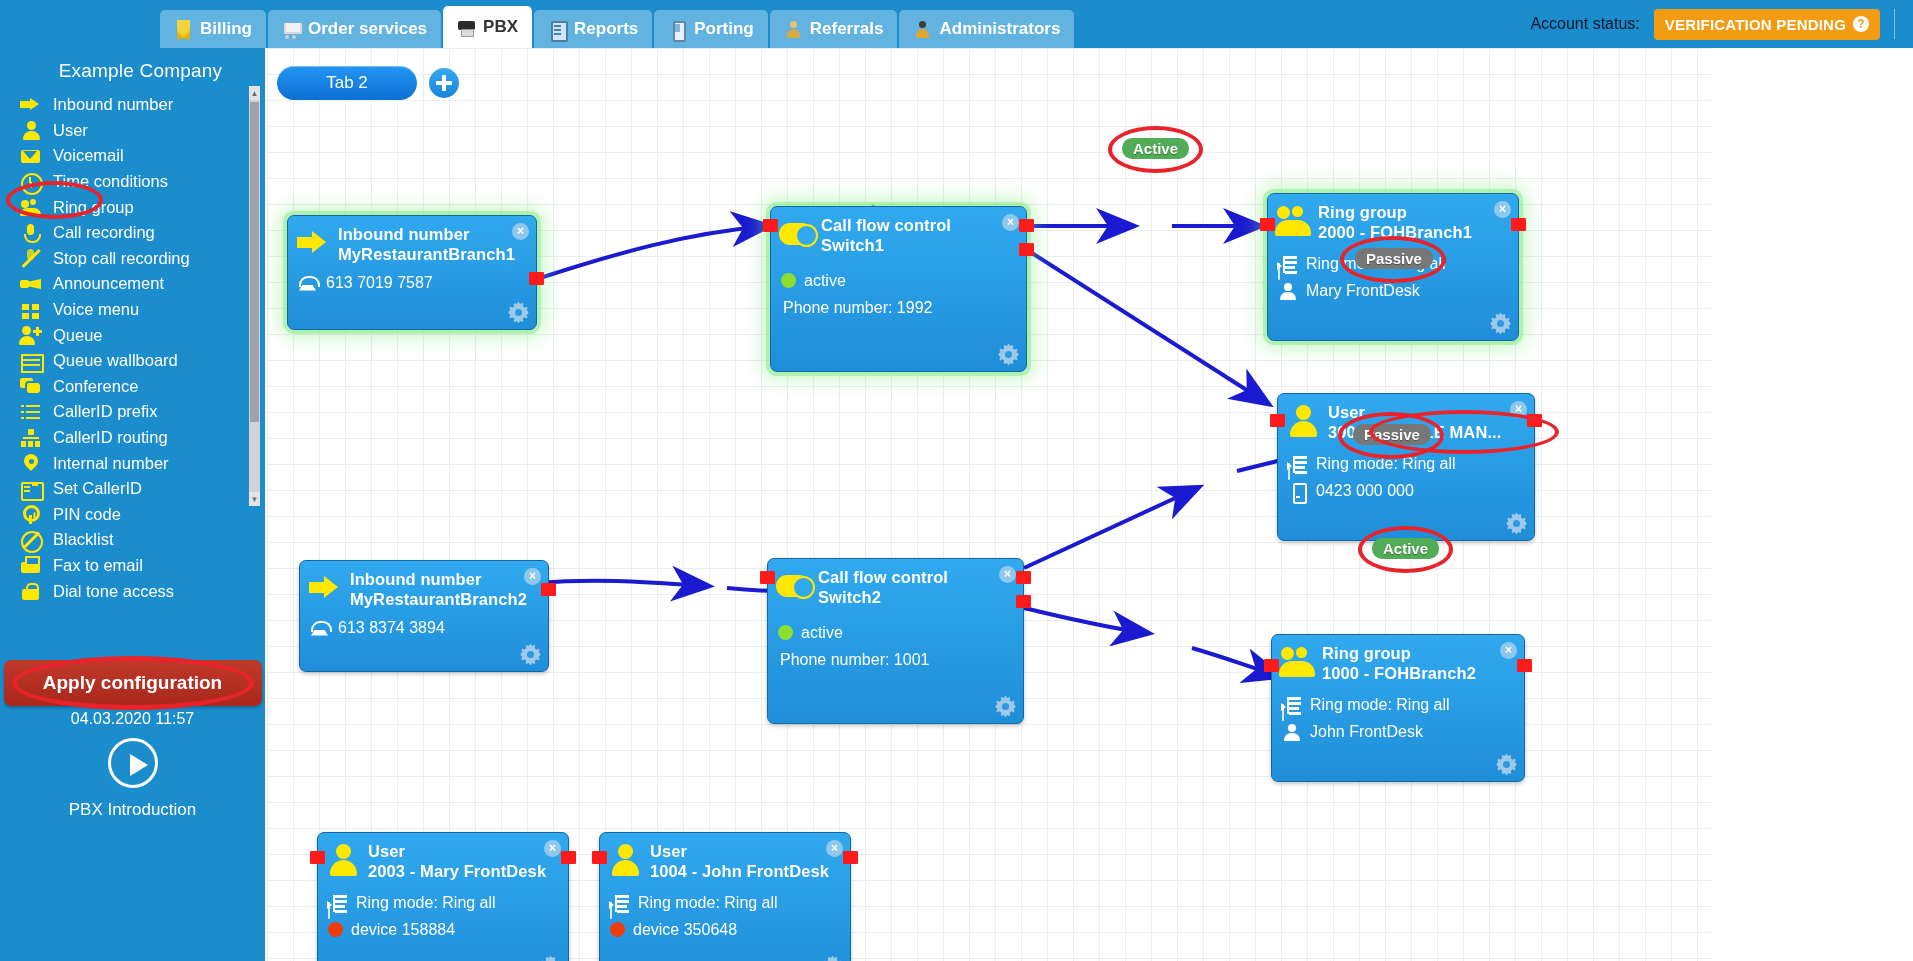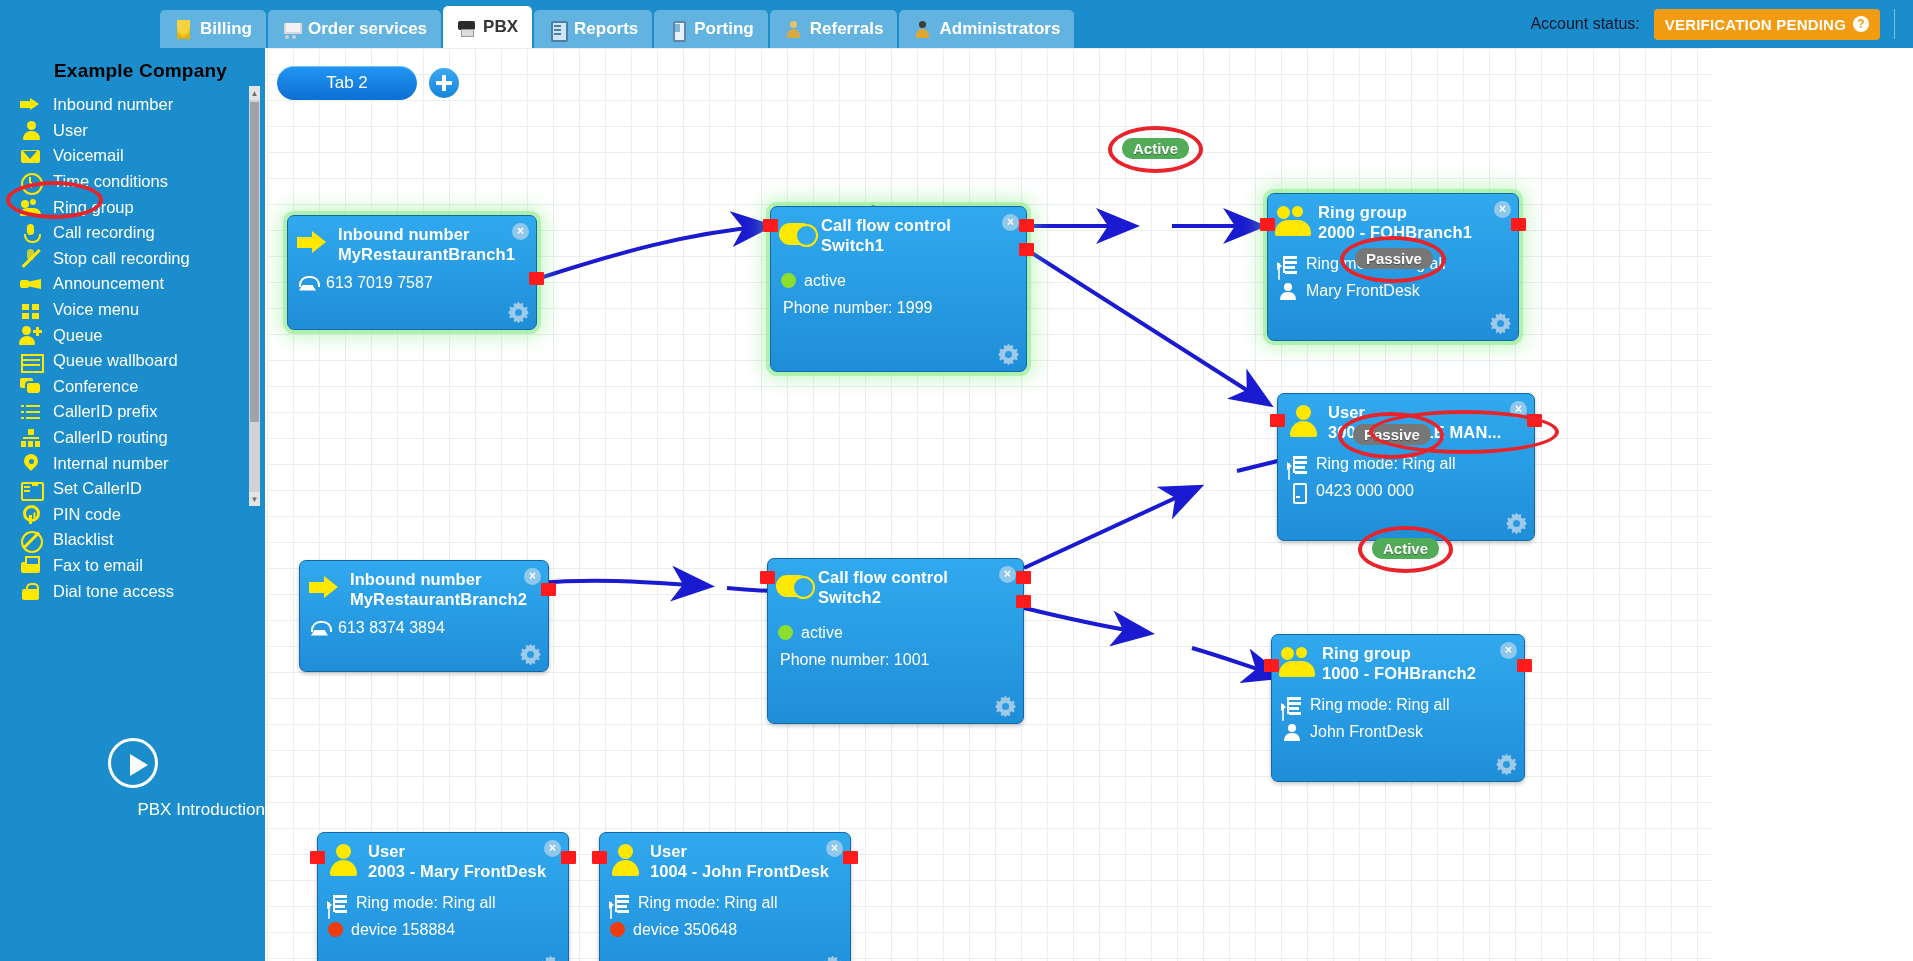--- a/index.html
+++ b/index.html
@@ -86,21 +86,21 @@
   #acct-avatar:after{ content:""; position:absolute; left:5px; top:14px; width:16px; height:11px;
       border-radius:8px 8px 0 0; background:#1b8ccc;}
   .caret-down{ font-size:15px; }
 
   
   #sidebar{
     position:absolute; left:0; top:48px; width:265px; height:913px;
     background:#1b8ccc; color:#ffffff; overflow:hidden;
   }
   #company-title{
-    text-align:center; font-size:19px; font-weight:bold; color:#000000;
+    text-align:center; font-size:19px; font-weight:normal; color:#ffffff;
     padding:12px 0 10px 16px; letter-spacing:.2px;
   }
   .side-list{ padding-left:10px; }
   .side-item{
     display:flex; align-items:center; gap:11px;
     height:25.6px; font-size:16.5px; color:#ffffff; padding-left:10px;
     white-space:nowrap;
   }
   .side-ico{ width:22px; height:20px; position:relative; flex:0 0 auto; }
 
@@ -205,21 +205,21 @@
   #apply-ellipse{
     position:absolute; left:12px; top:-4px; width:242px; height:54px;
     border:5px solid #e8232a; border-radius:50%; pointer-events:none;
   }
   #apply-date{ text-align:center; color:#ffffff; font-size:16px; margin-top:4px; }
   #user-ellipse{
     position:absolute; left:6px; top:133px; width:97px; height:38px;
     border:4px solid #e8232a; border-radius:50%; pointer-events:none; z-index:5;
   }
 
-  #intro-wrap{ position:absolute; left:0; top:690px; width:265px; text-align:right; }
+  #intro-wrap{ position:absolute; left:0; top:690px; width:265px; text-align:center; }
   #intro-play{
     width:50px; height:50px; border:3px solid #ffffff; border-radius:50%;
     margin:0 auto; position:relative;
   }
   #intro-play:after{ content:""; position:absolute; left:19px; top:13px; width:0;height:0;
       border-left:18px solid #ffffff; border-top:11px solid transparent; border-bottom:11px solid transparent;}
   #intro-label{ color:#ffffff; font-size:17px; margin-top:12px; }
 
   #side-bottom{ position:absolute; left:10px; top:795px; }
 
@@ -460,20 +460,25 @@
     </div>
 
   <div id="side-scroll">
     <div class="up">▲</div>
     <div class="thumb"></div>
     <div class="dn">▼</div>
   </div>
 
   <div id="user-ellipse"></div>
 
+  <div id="apply-wrap">
+    <div id="apply-btn">Apply configuration</div>
+    <div id="apply-ellipse"></div>
+    <div id="apply-date">04.03.2020 11:57</div>
+  </div>
 
   <div id="intro-wrap">
     <div id="intro-play"></div>
     <div id="intro-label">PBX Introduction</div>
   </div>
 
 
 </div>
 
 <div id="canvas">
@@ -546,21 +551,21 @@
       <div class="node-titles">
         <div>Call flow control</div>
         <div>Switch1</div>
       </div>
     </div>
     <div class="node-row" style="margin-top:16px;">
       <span class="dot-green"></span>
       <span>active</span>
     </div>
     <div class="node-row" style="padding-left:12px;">
-      <span>Phone number: 1999</span>
+      <span>Phone number: 1992</span>
     </div>
     <div class="node-gear"></div>
   </div>
 
   <div class="node glow" id="n-rg1" style="left:1000px; top:145px; width:252px; height:148px;">
     <div class="port" style="left:-8px; top:24px;"></div>
     <div class="port" style="right:-8px; top:24px;"></div>
     <div class="node-close">×</div>
     <div class="node-head">
       <span class="node-head-ico ni-group"></span>

